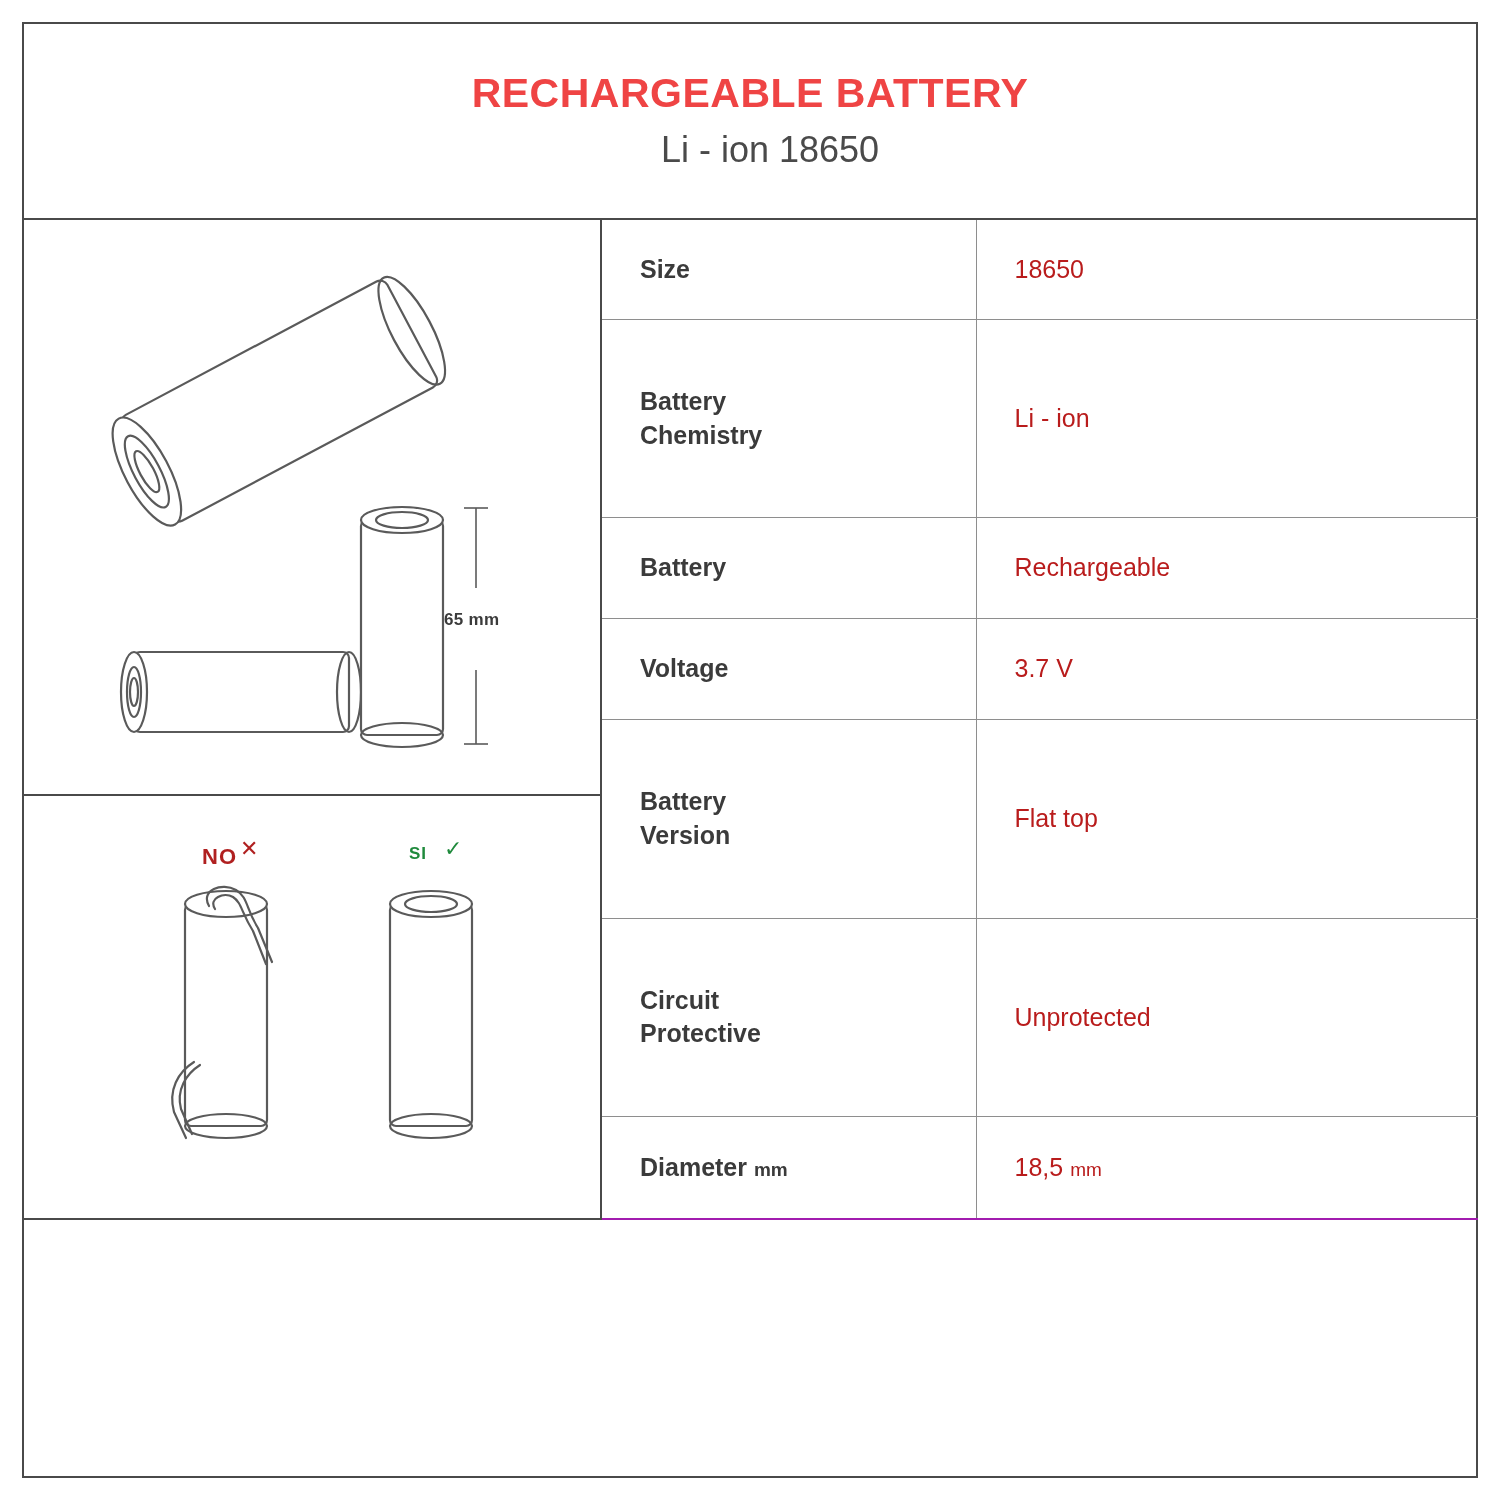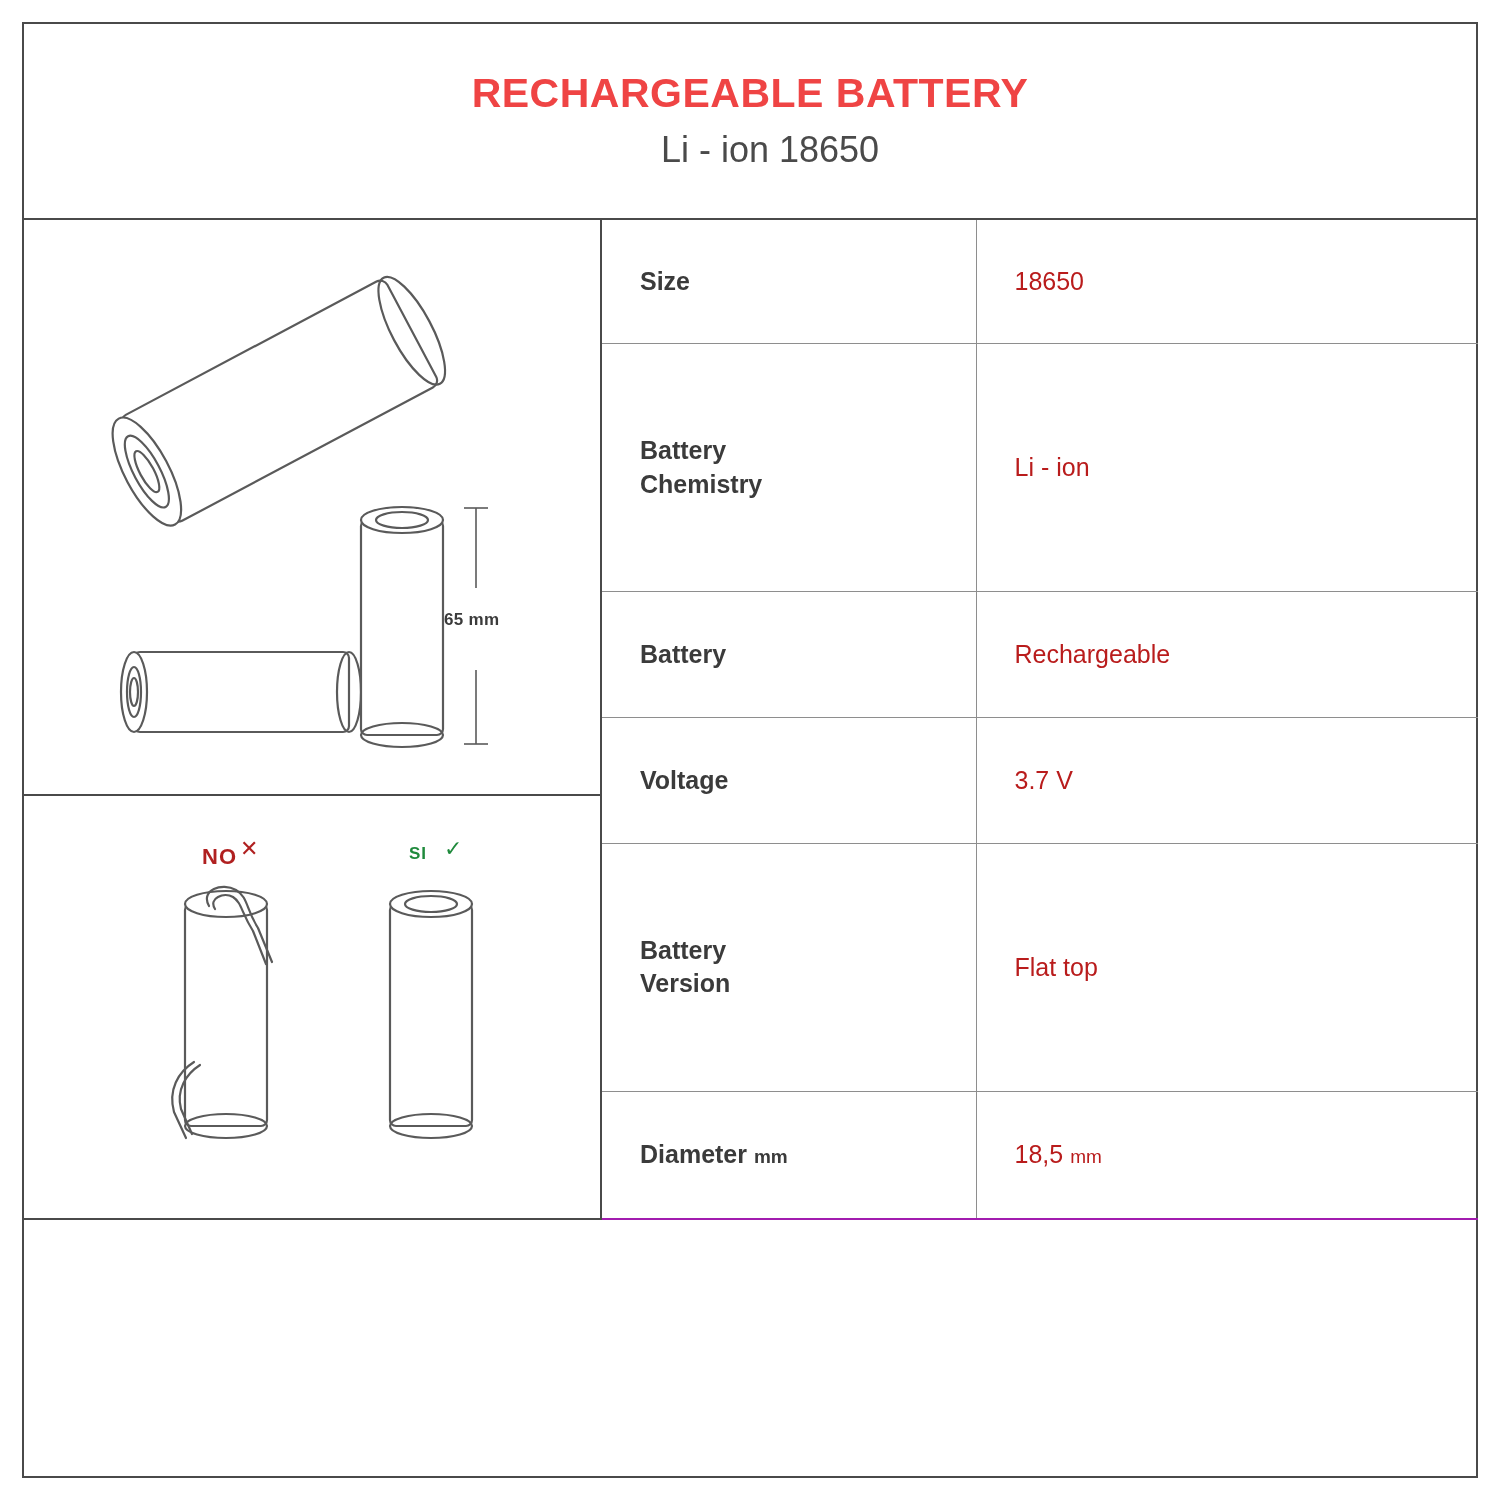--- a/index.html
+++ b/index.html
@@ -279,20 +279,25 @@
         <tr>
           <td class="cell-label nowrap">Voltage</td>
           <td class="cell-value"><span>3.7 V</span></td>
         </tr>
         <tr>
           <td class="cell-label nowrap">Battery
 Version</td>
           <td class="cell-value"><span>Flat top</span></td>
         </tr>
         <tr>
+          <td class="cell-label nowrap">Circuit
+Protective</td>
+          <td class="cell-value"><span>Unprotected</span></td>
+        </tr>
+        <tr>
           <td class="cell-label nowrap"><span>Diameter</span> <span class="label-unit">mm</span></td>
           <td class="cell-value"><span>18,5</span> <span class="unit">mm</span></td>
         </tr>
       </tbody>
     </table>
   </div>
 
 </div>
 
 </body></html>

